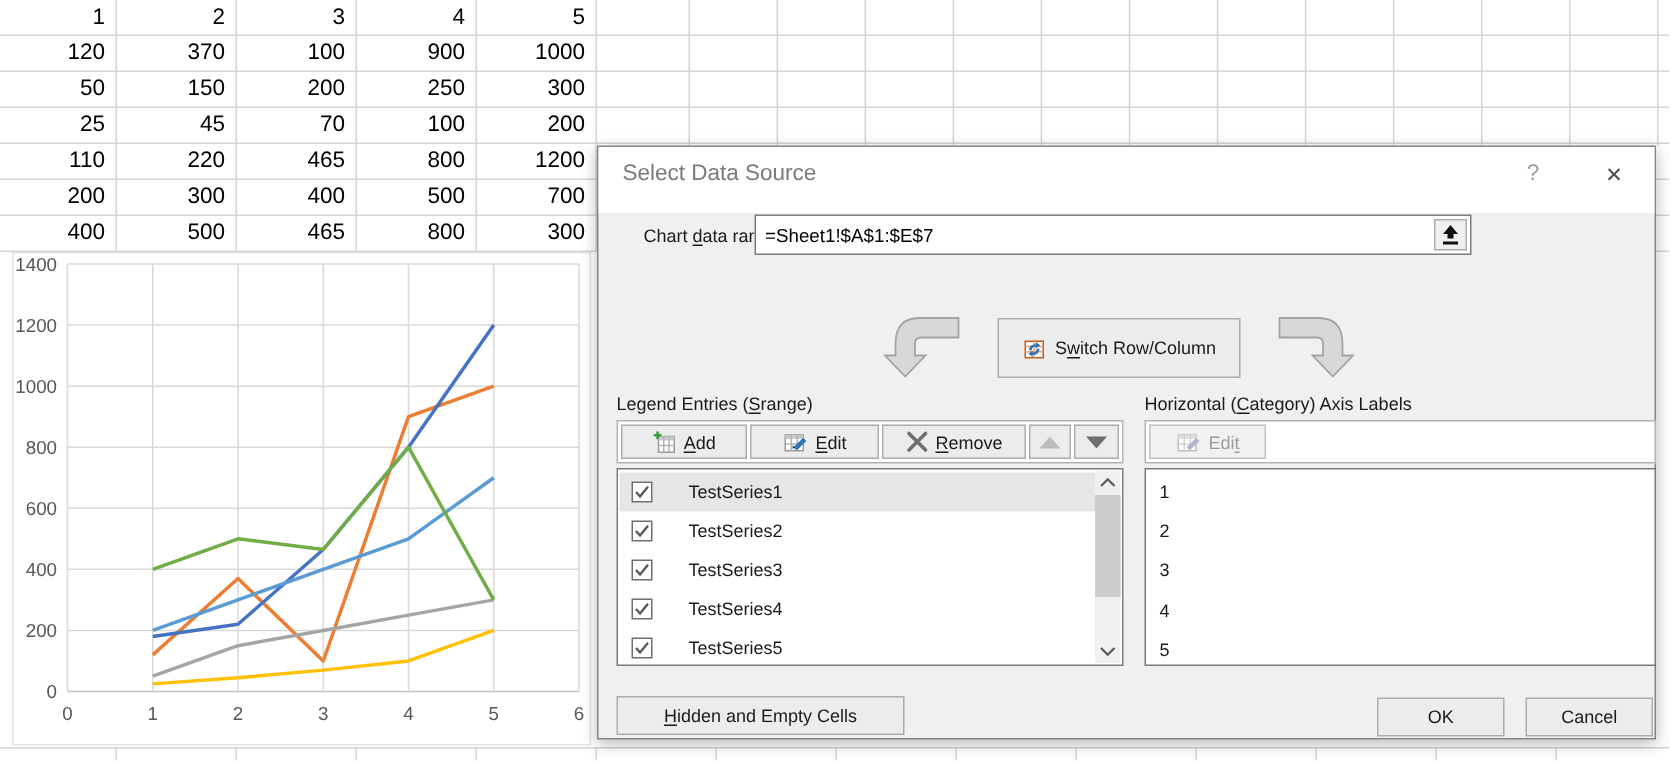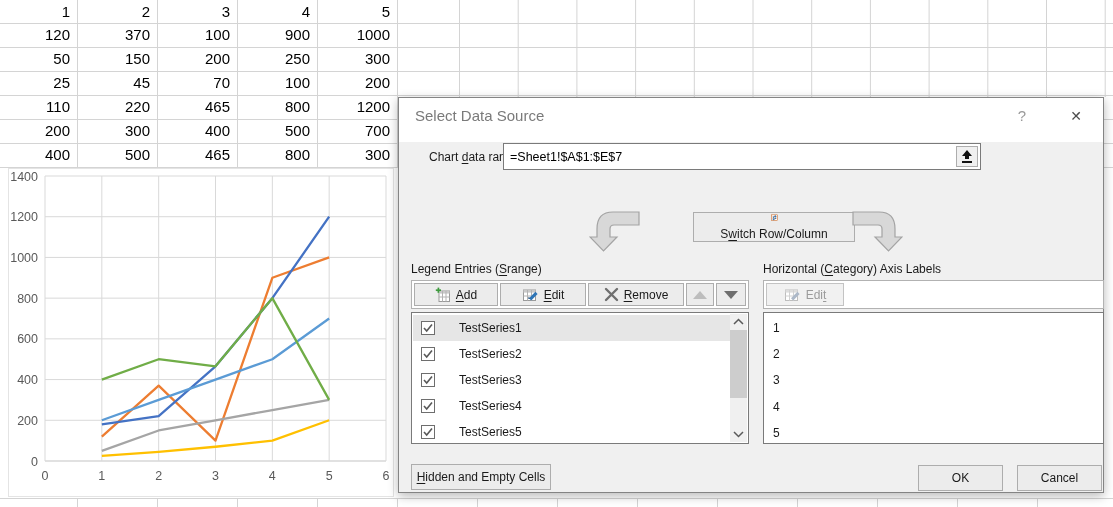--- a/index.html
+++ b/index.html
@@ -31,21 +31,21 @@
   #range-label { position:absolute; left:30px; top:52px; }
   #range-wrap { position:absolute; left:104px; top:45px; width:478px; height:27px;
     background:#fff; border:1px solid #7A7A7A; }
   #range-input { position:absolute; left:0; top:0; width:100%; height:100%; border:0;
     outline:none; background:transparent; font:12.5px "Liberation Sans",sans-serif;
     padding:0 28px 0 6px; color:#000; }
   #ref-btn { position:absolute; right:2px; top:2px; width:22px; height:21px;
     background:#F0F0F0; border:1px solid #ADADAD; display:flex; align-items:center; justify-content:center; }
 
   .flow-arrow { position:absolute; z-index:1; }
-  #switch-btn { position:absolute; left:294px; top:114px; width:162px; height:30px;flex-direction:column; }
+  #switch-btn { position:absolute; left:266px; top:114px; width:162px; height:40px; }
 
   .btn { background:#ECECEC; border:1px solid #ADADAD; display:flex; align-items:center;
     justify-content:center; gap:5px; font-size:12px; color:#1a1a1a; cursor:default; }
 
   .sec-label { position:absolute; top:164px; }
   #legend-label { left:12px; }
   #axis-label { left:364px; }
 
   .toolbox { position:absolute; top:182px; height:29px; background:#fff; border:1px solid #B2B2B2; }
   #legend-toolbox { left:12px; width:338px; }
@@ -72,21 +72,21 @@
     display:flex; align-items:center; justify-content:center; }
   .series-name { margin-left:24px; font-size:12px; }
   .axis-item { position:absolute; left:9px; height:26px; line-height:26px; font-size:12px; }
 
   #scrollbar { position:absolute; right:1px; top:1px; width:17px; height:128px; background:#F0F0F0; }
   #sb-up, #sb-down { position:absolute; left:0; width:17px; height:16px; display:flex;
     align-items:center; justify-content:center; }
   #sb-up { top:0; } #sb-down { bottom:0; }
   #sb-thumb { position:absolute; left:0; top:16px; width:17px; height:68px; background:#CDCDCD; }
 
-  #hidden-btn { position:absolute; left:12px; top:366px; width:140px; height:26px; }
+  #hidden-btn { position:absolute; left:12px; top:366px; width:192px; height:26px; }
   #ok-btn     { position:absolute; left:519px; top:367px; width:85px; height:26px;text-align:right; }
   #cancel-btn { position:absolute; left:618px; top:367px; width:85px; height:26px; }
 
   .u { text-decoration:underline; text-underline-offset:2px; }
 </style>
 </head>
 <body>
 <div id="stage">
 
   <svg id="sheet-grid" width="1113" height="507">

